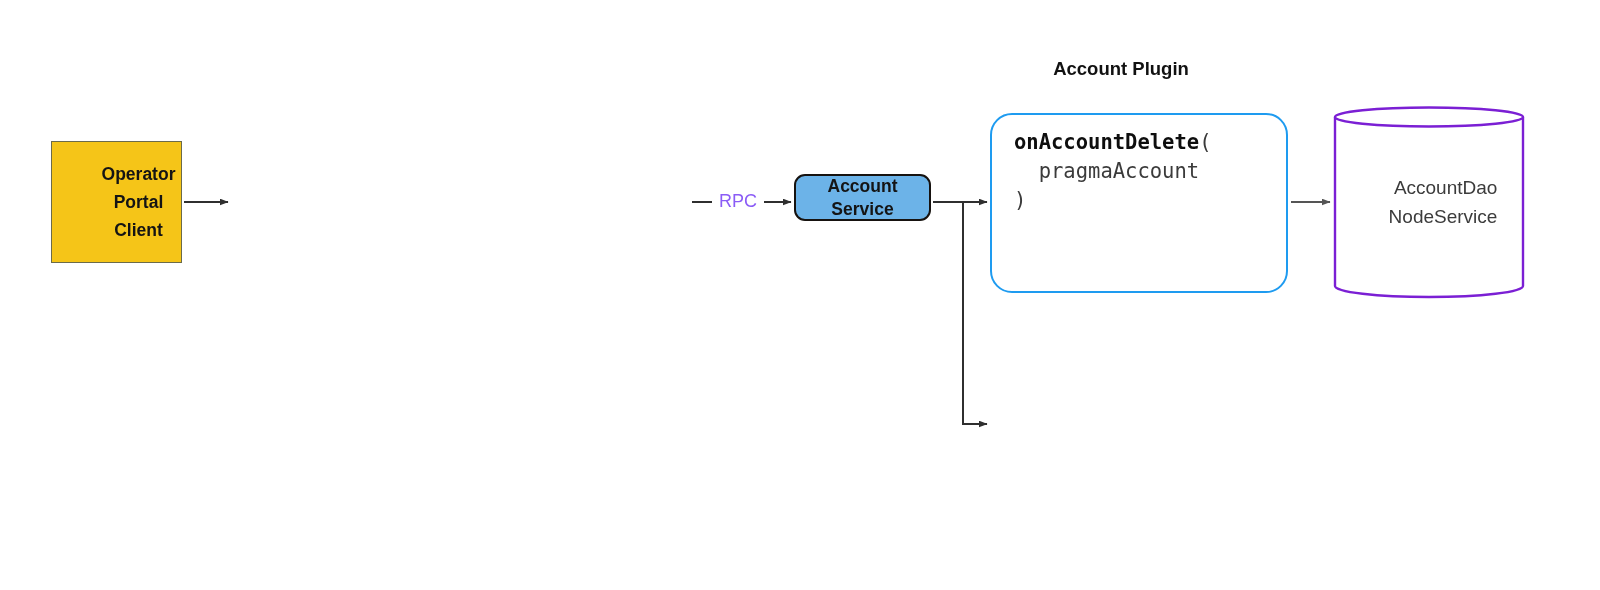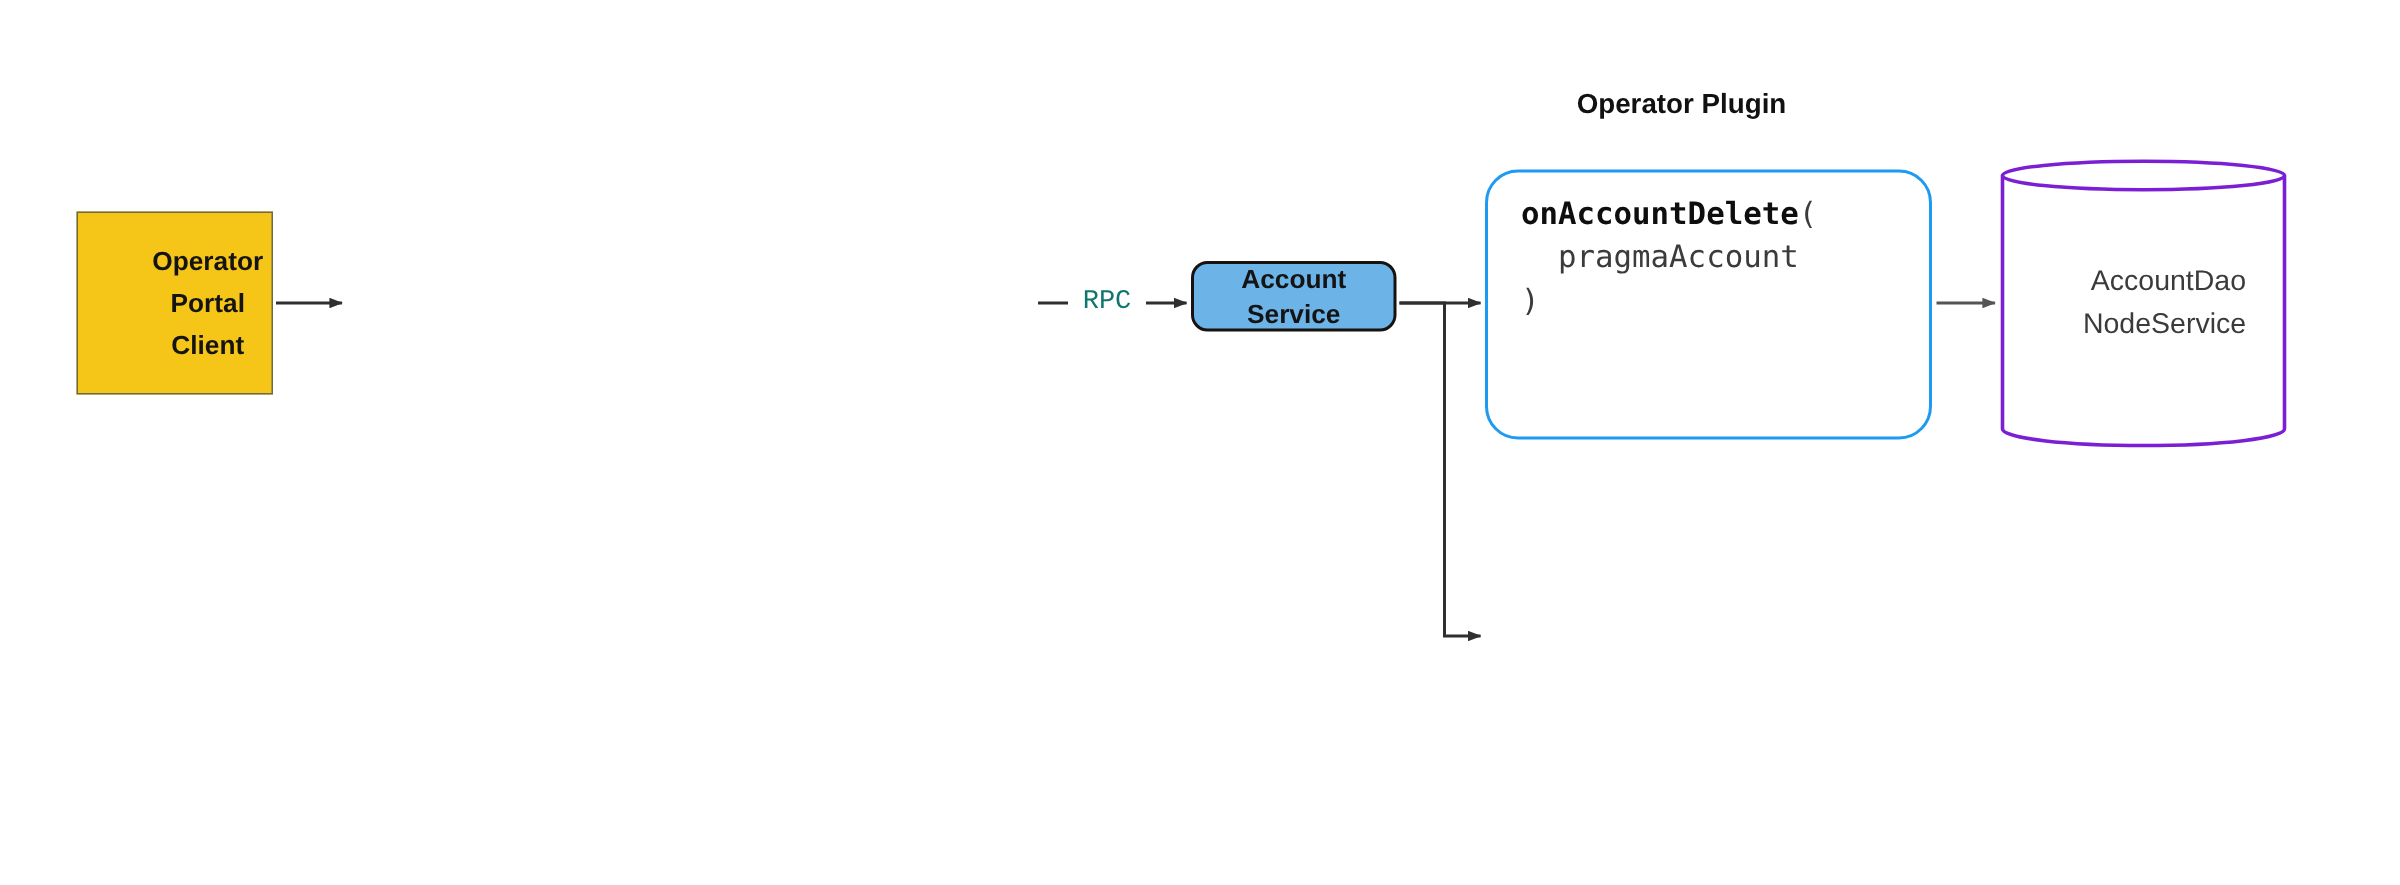--- a/index.html
+++ b/index.html
@@ -168,23 +168,23 @@
     height: 590px;
     pointer-events: none;
   }
 
   
   #rpc-label {
     left: 712px;
     top: 191px;
     width: 52px;
     text-align: center;
-    font-family: Liberation Mono, monospace;
+    font-family: Liberation Sans, sans-serif;
     font-size: 18px;
-    color: #0f766e;
+    color: #8b5cf6;
     background: #ffffff;
     padding: 0 1px;
   }
 </style>
 </head>
 <body>
 
 <div id="canvas">
 
   <svg id="edges" width="1600" height="590" viewBox="0 0 1600 590">
@@ -226,21 +226,21 @@
   </div>
 
 
   <div class="node" id="rpc-label">RPC</div>
 
   <div class="node" id="account-service">
     <div class="label">Account
 Service</div>
   </div>
 
-  <div class="node" id="plugin-title">Operator Plugin</div>
+  <div class="node" id="plugin-title">Account Plugin</div>
 
   <div class="node hook-box" id="hook-delete">
     <div class="code"><b>onAccountDelete</b><span>(</span>
 <span>  pragmaAccount</span>
 <span>)</span></div>
   </div>
 
 
   <div class="node" id="datastore">
     <svg width="192" height="191" viewBox="0 0 192 191">

